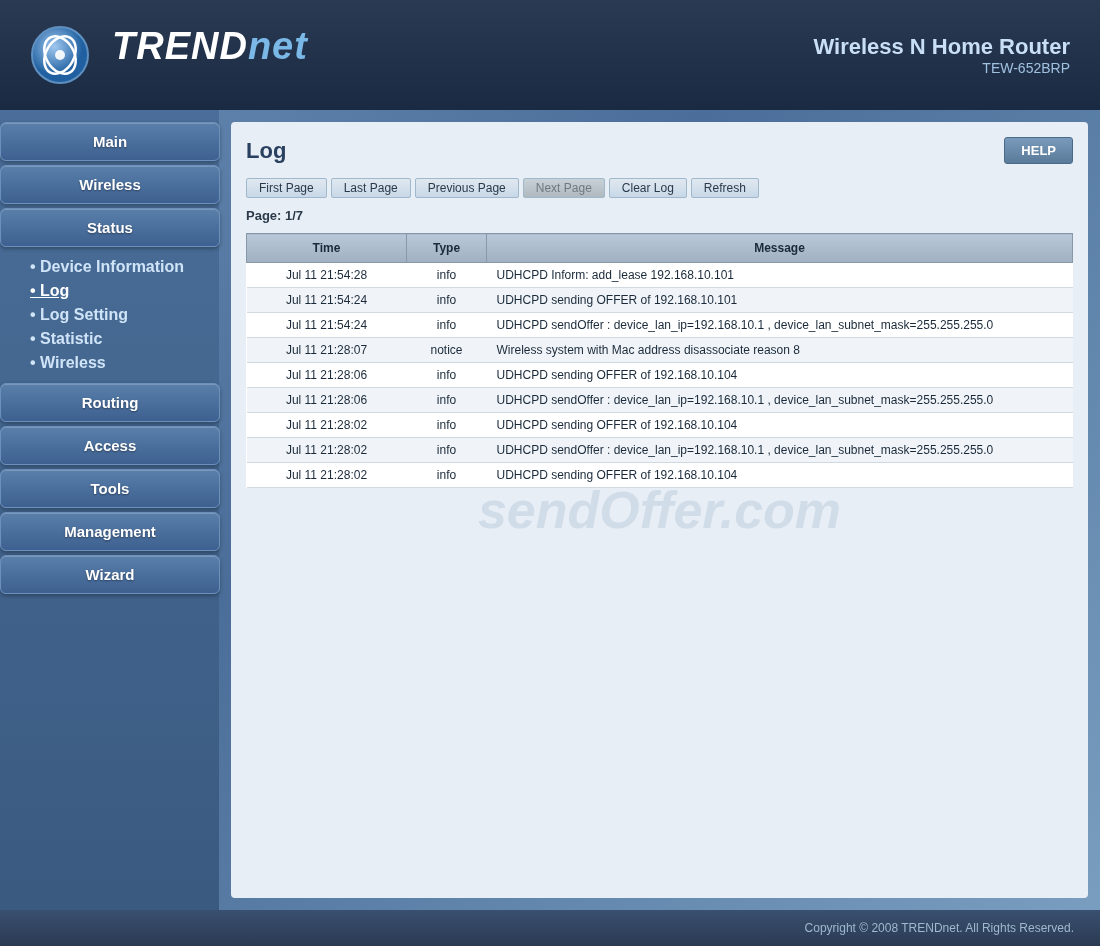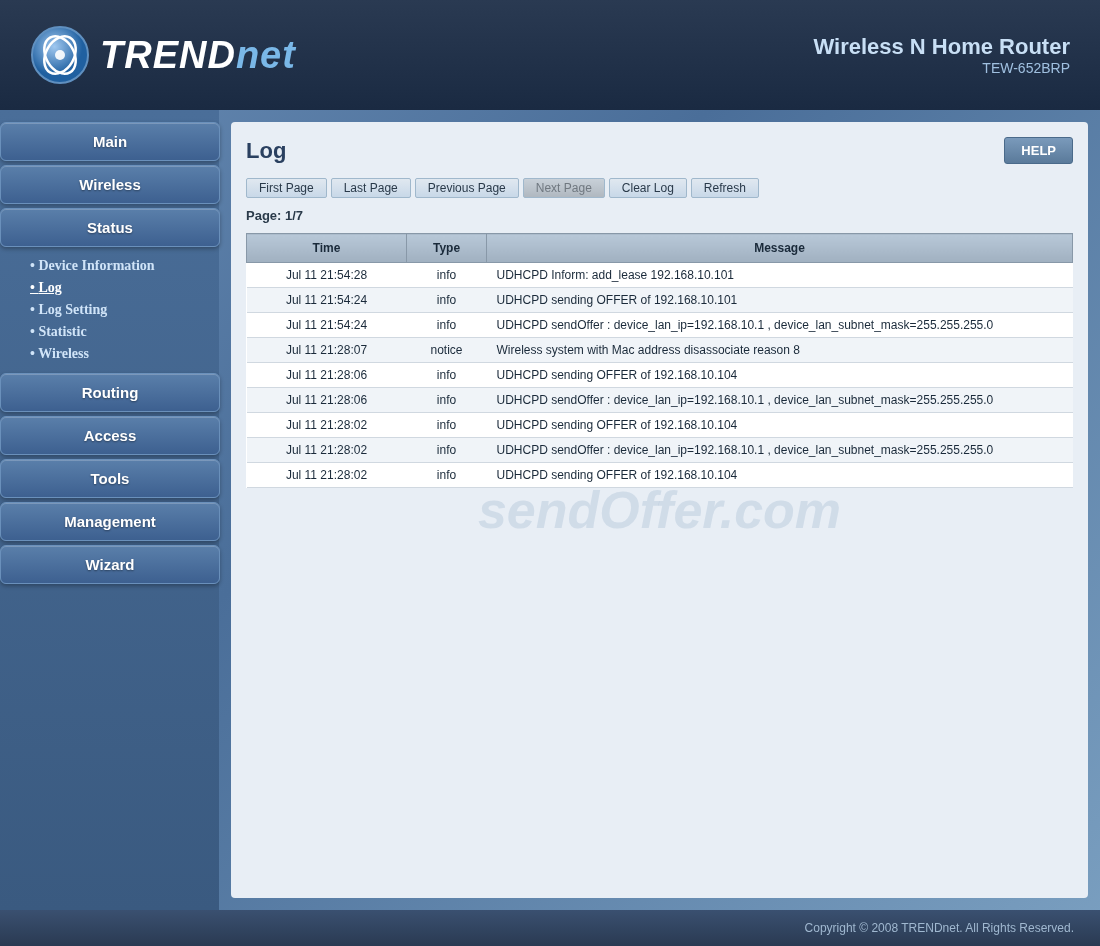--- a/index.html
+++ b/index.html
@@ -16,22 +16,22 @@
     .header {
       background: linear-gradient(180deg, #2a3a52 0%, #1a2a42 100%);
       height: 110px;
       display: flex;
       align-items: center;
       justify-content: space-between;
       padding: 0 30px;
     }
     .logo-area {
       display: flex;
-      align-items: center;
-      gap: 10px;
+      align-items: flex-start;
+      gap: 22px;
     }
     .logo-icon {
       width: 60px;
       height: 60px;
     }
     .logo-text {
       color: white;
       font-size: 38px;
       font-weight: bold;
       font-style: italic;
@@ -84,23 +84,22 @@
     }
 
     .sub-menu {
       padding: 4px 0 4px 20px;
     }
     .sub-menu a {
       display: block;
       color: #d0e4f8;
       text-decoration: none;
       padding: 3px 10px;
-      font-size: 14px;
-      font-weight: bold;
-      font-family: Liberation Serif, serif;
+      font-size: 16px;
+      font-weight: bold;
     }
     .sub-menu a.active { color: white; text-decoration: underline; }
     .sub-menu a::before { content: "• "; }
 
     
     .content {
       flex: 1;
       padding: 12px;
       overflow: hidden;
     }

